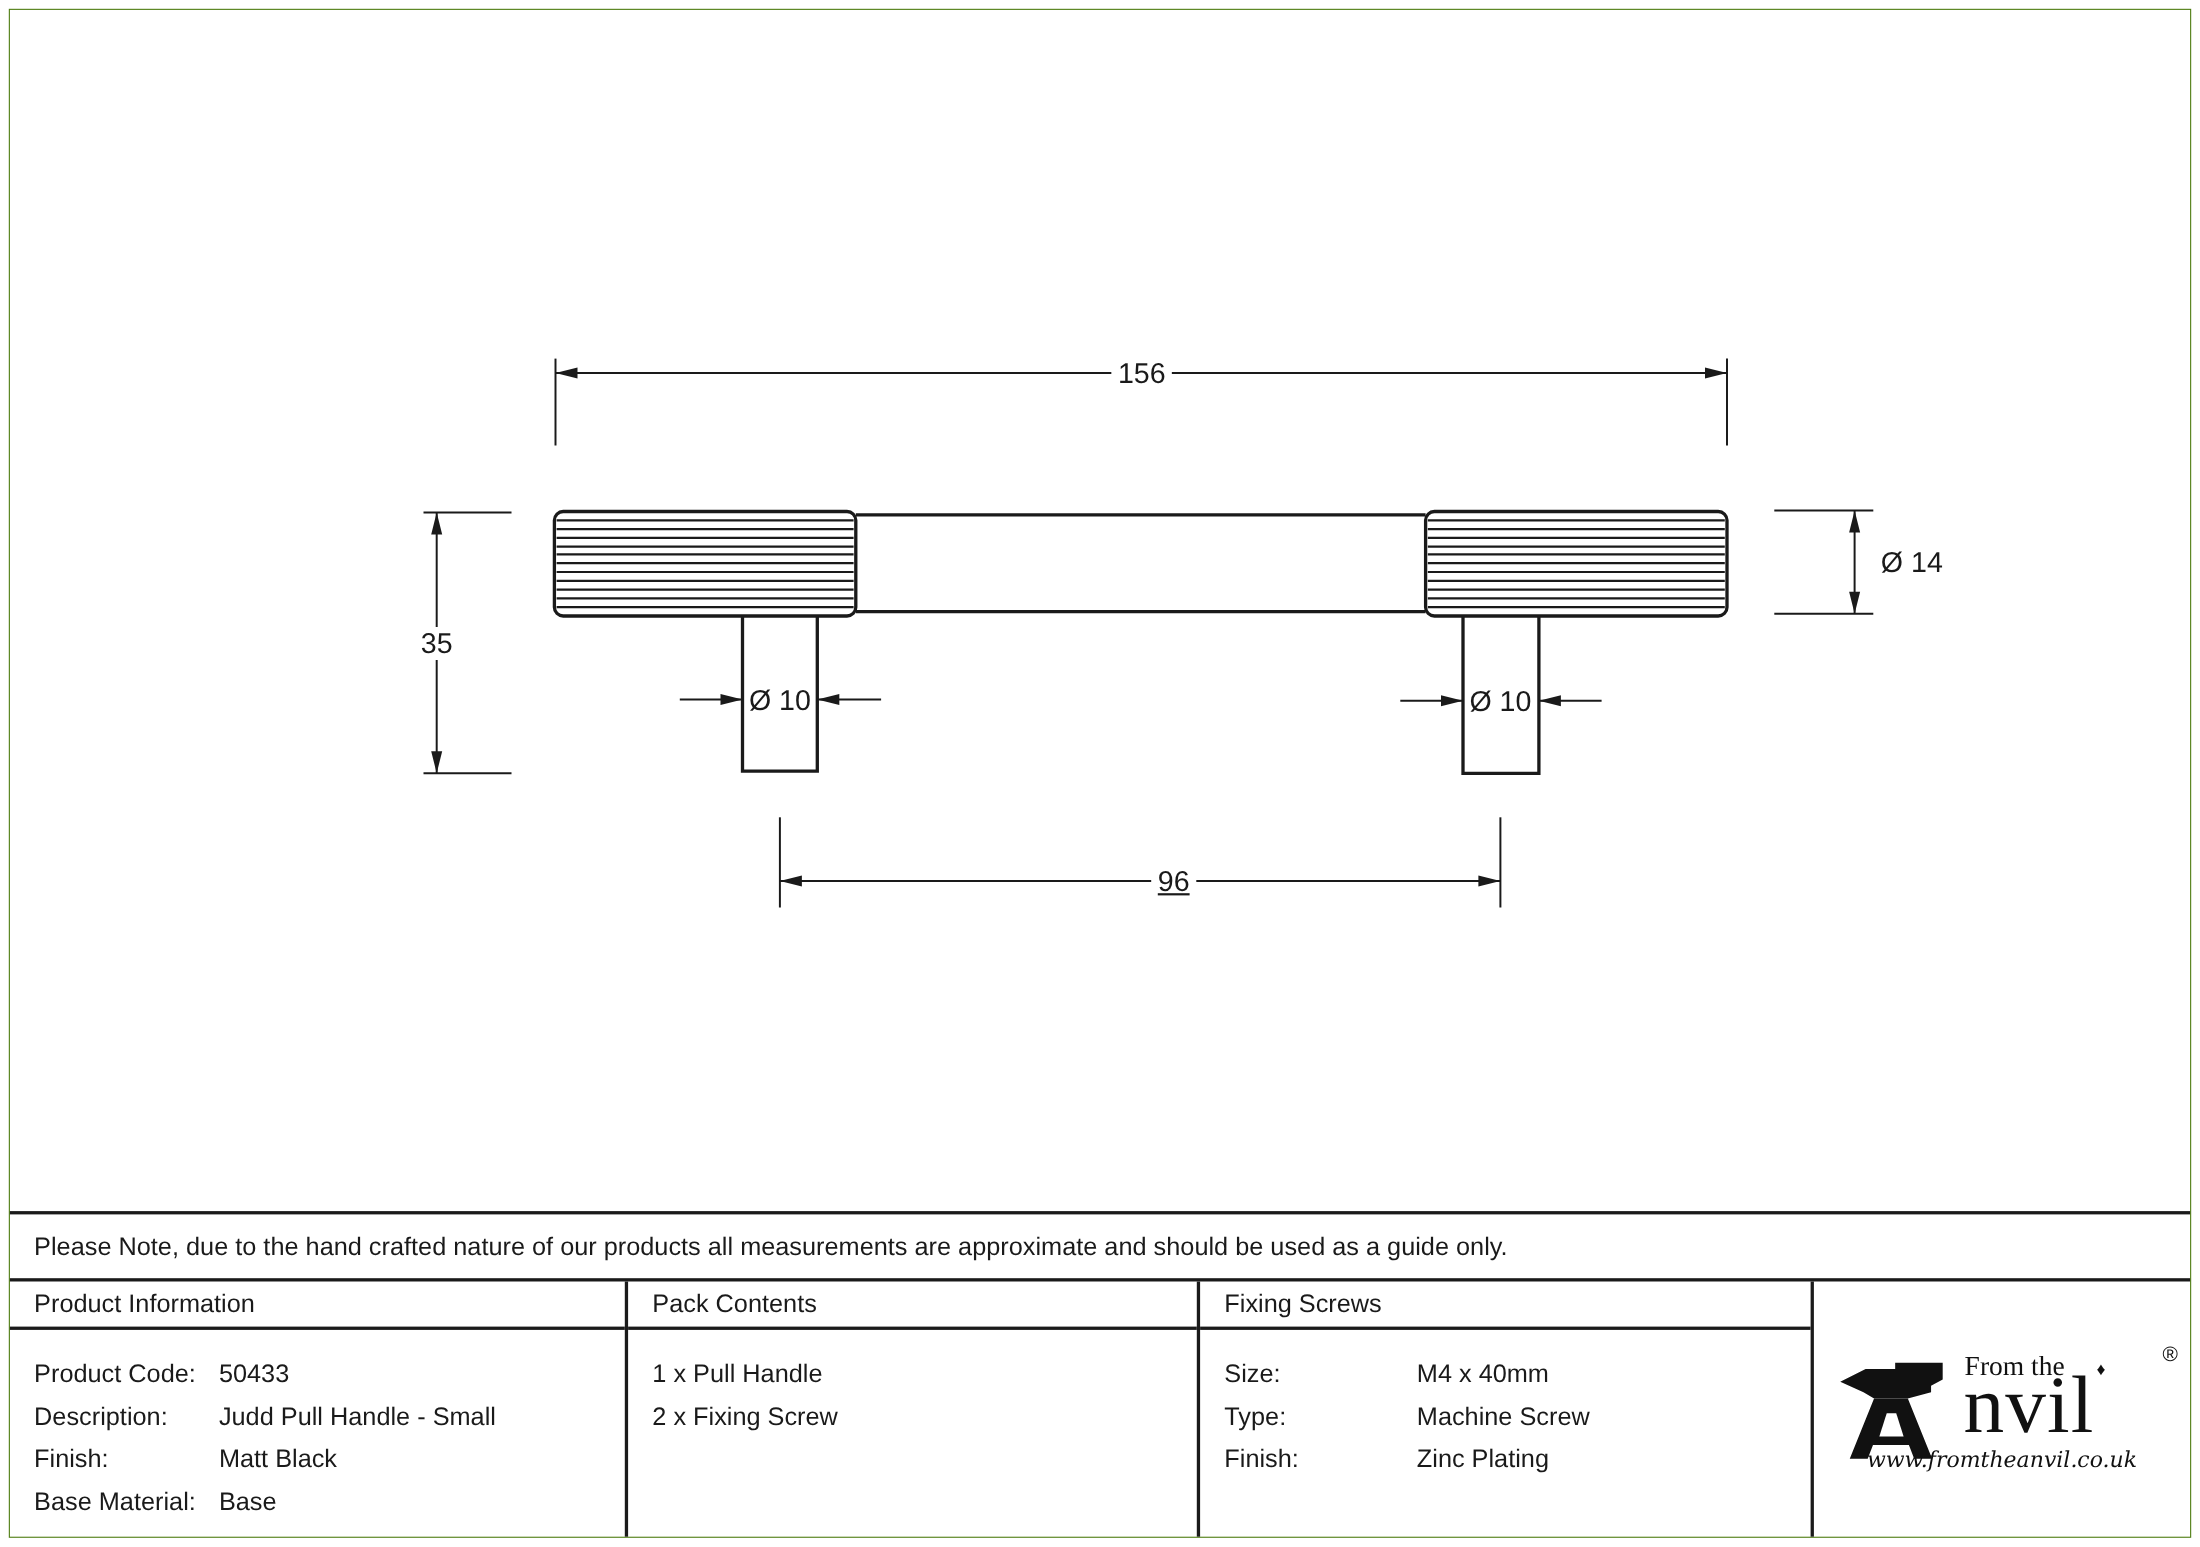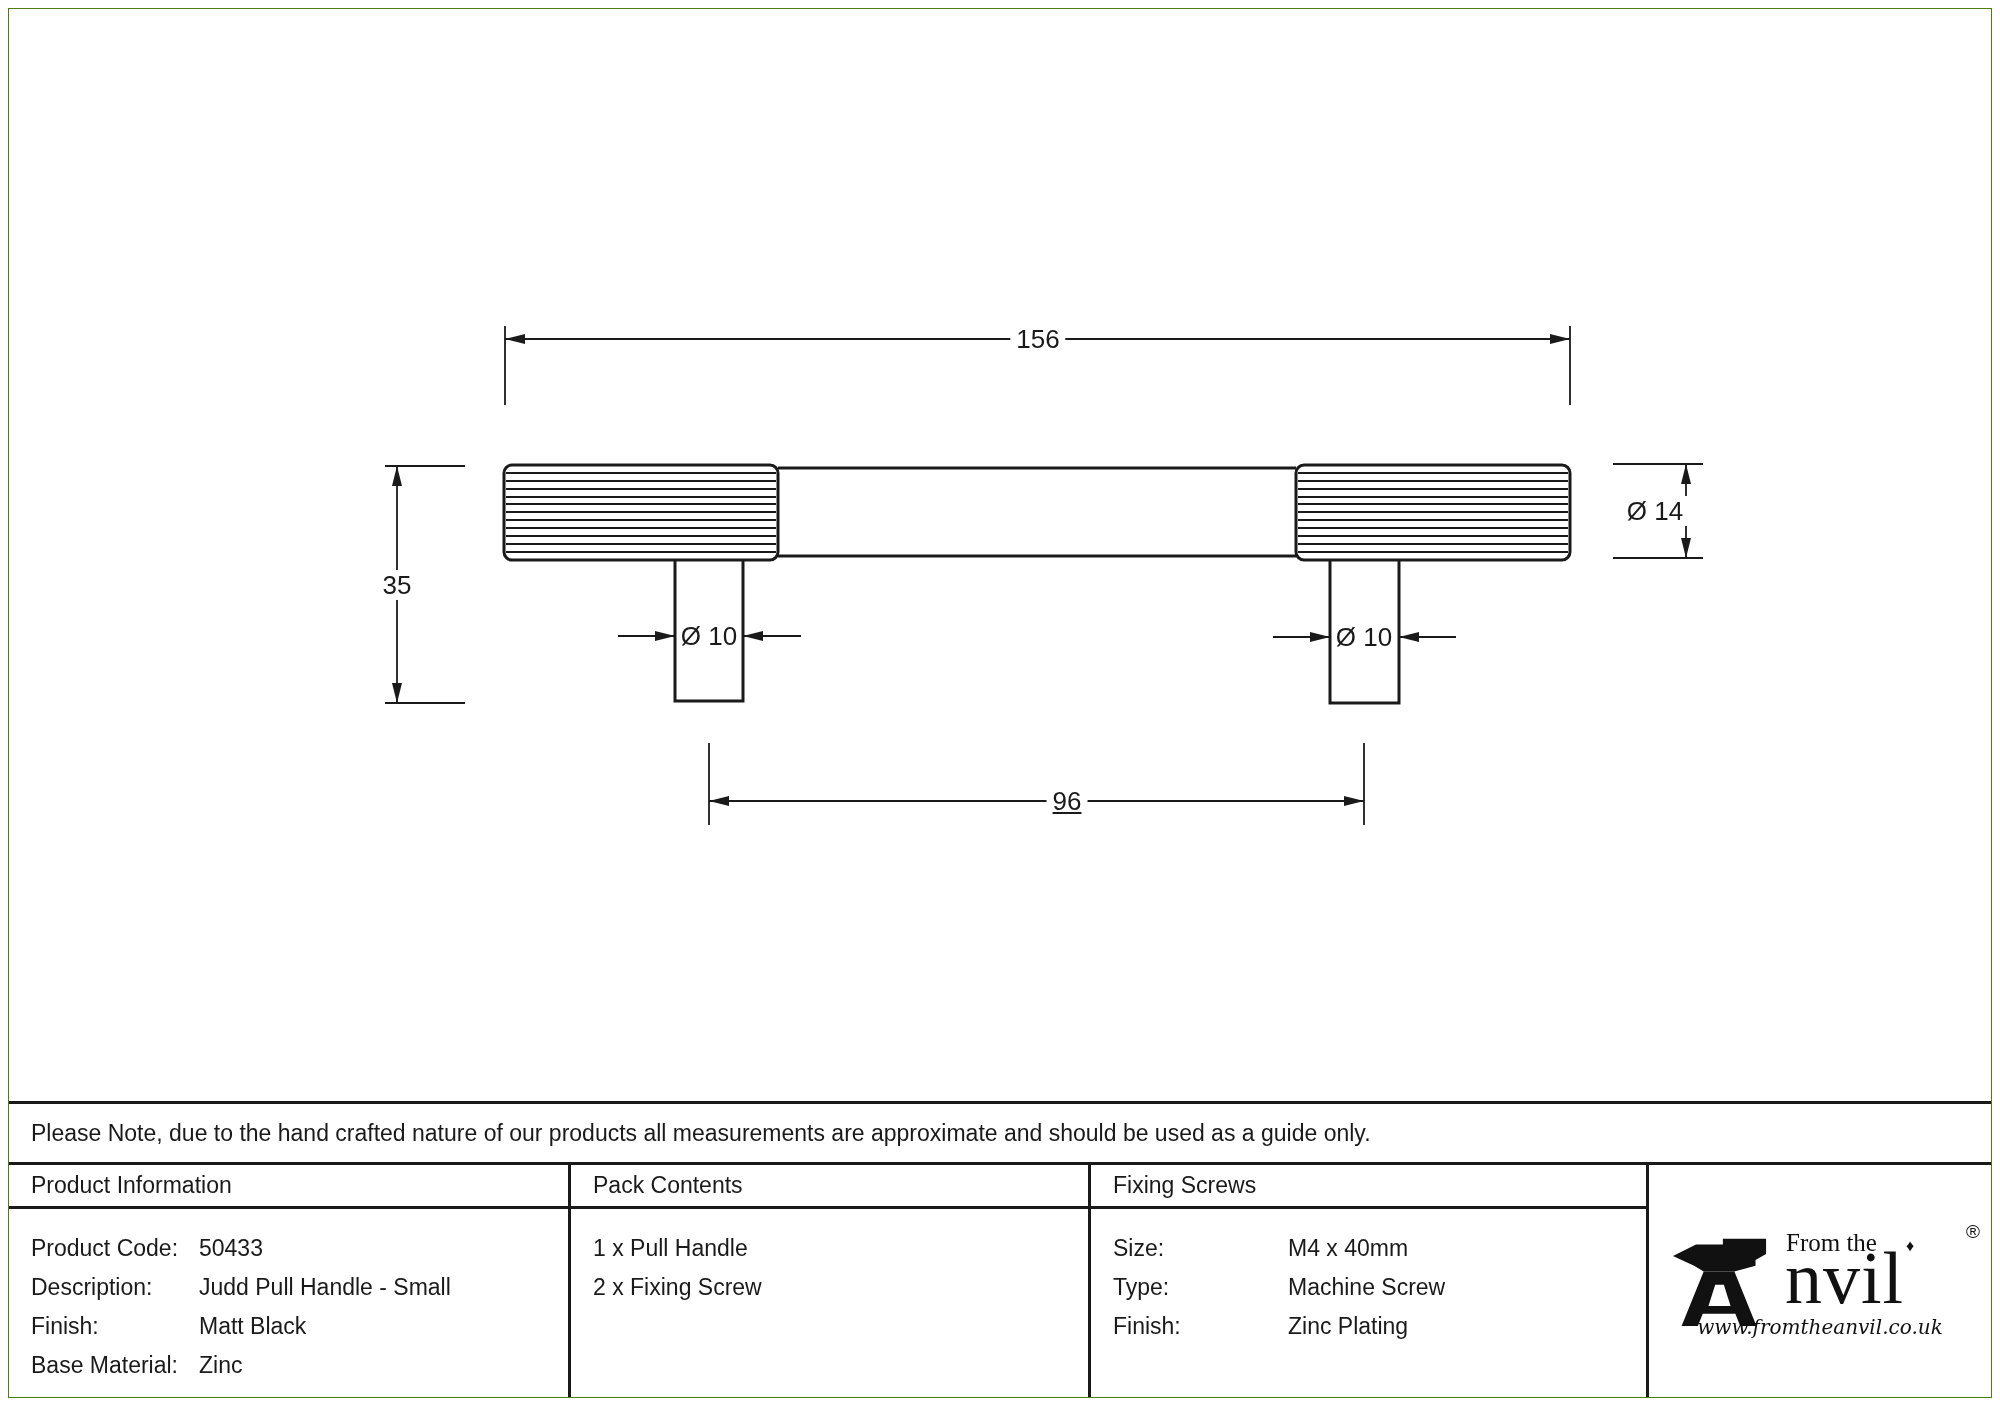--- a/index.html
+++ b/index.html
@@ -119,21 +119,21 @@
           <line x1="711" y1="745" x2="711" y2="827"></line>
           <line x1="1366" y1="745" x2="1366" y2="827"></line>
           <line x1="711" y1="803" x2="1366" y2="803" marker-start="url(#arrow)" marker-end="url(#arrow)"></line>
         </g>
       </svg>
 
       <div class="dim-label" style="left:1029px;top:330px;">156</div>
       <div class="dim-label" style="left:388px;top:576px;">35</div>
       <div class="dim-label" style="left:700px;top:627px;padding:0 3px;">Ø 10</div>
       <div class="dim-label" style="left:1355px;top:628px;padding:0 3px;">Ø 10</div>
-      <div class="dim-label" style="left:1646px;top:502px;text-align:center;">Ø 14</div>
+      <div class="dim-label" style="left:1729px;top:502px;text-align:center;">Ø 14</div>
       <div class="dim-label" style="left:1058px;top:792px;text-decoration:underline;">96</div>
     </div>
 
     <div class="note-row">Please Note, due to the hand crafted nature of our products all measurements are approximate and should be used as a guide only.</div>
 
     <div class="spec-table">
 
       <div class="col col-product">
         <div class="cell-header">Product Information</div>
         <div class="cell-body">
@@ -144,21 +144,21 @@
           <div class="kv">
             <span class="k">Description:</span>
             <span class="v">Judd Pull Handle - Small</span>
           </div>
           <div class="kv">
             <span class="k">Finish:</span>
             <span class="v">Matt Black</span>
           </div>
           <div class="kv">
             <span class="k">Base Material:</span>
-            <span class="v">Zinc</span>
+            <span class="v">Base</span>
           </div>
         </div>
       </div>
 
       <div class="col col-pack">
         <div class="cell-header">Pack Contents</div>
         <div class="cell-body">
           <div class="pc-item">1 x Pull Handle</div>
           <div class="pc-item">2 x Fixing Screw</div>
         </div>

